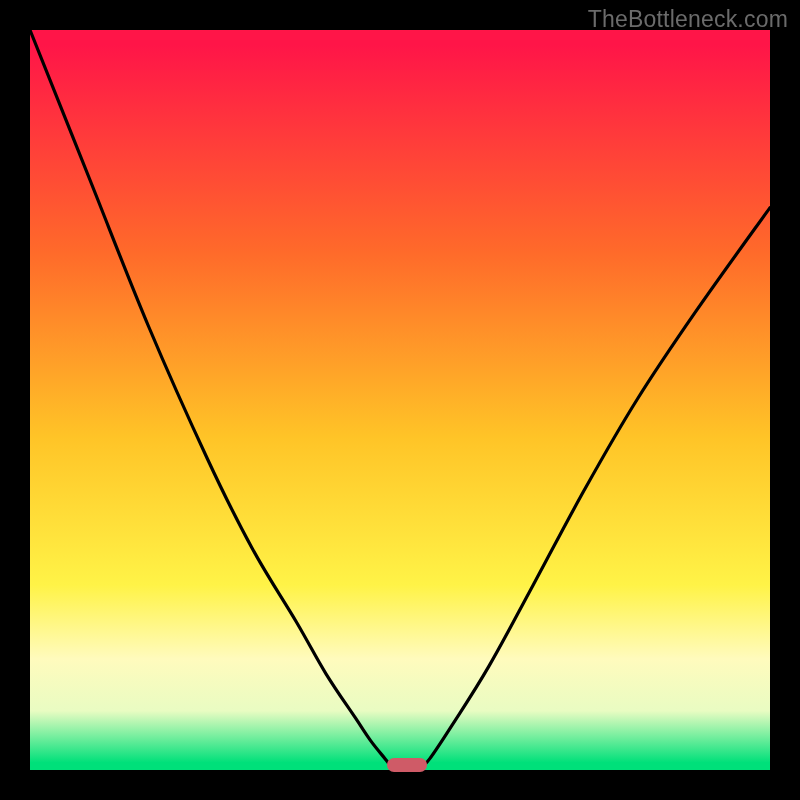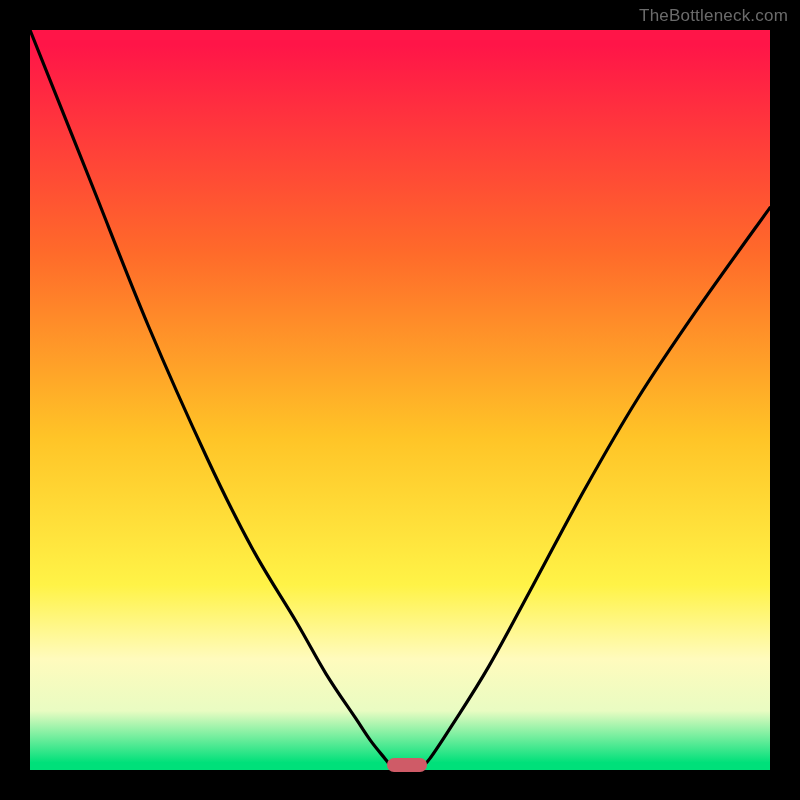--- a/index.html
+++ b/index.html
@@ -25,21 +25,21 @@
       #fffbbd 85%,
       #e9fcc2 92%,
       #00e07a 99%,
       #00e07a 100%);
   }
   .watermark {
     position: absolute;
     top: 6px;
     right: 12px;
     font-family: Arial, Helvetica, sans-serif;
-    font-size: 17px;
+    font-size: 23px;
     letter-spacing: 0.2px;
     color: #6b6b6b;
     font-weight: 500;
   }
   svg.curves {
     position: absolute;
     left: 0;
     top: 0;
   }
   .marker {

